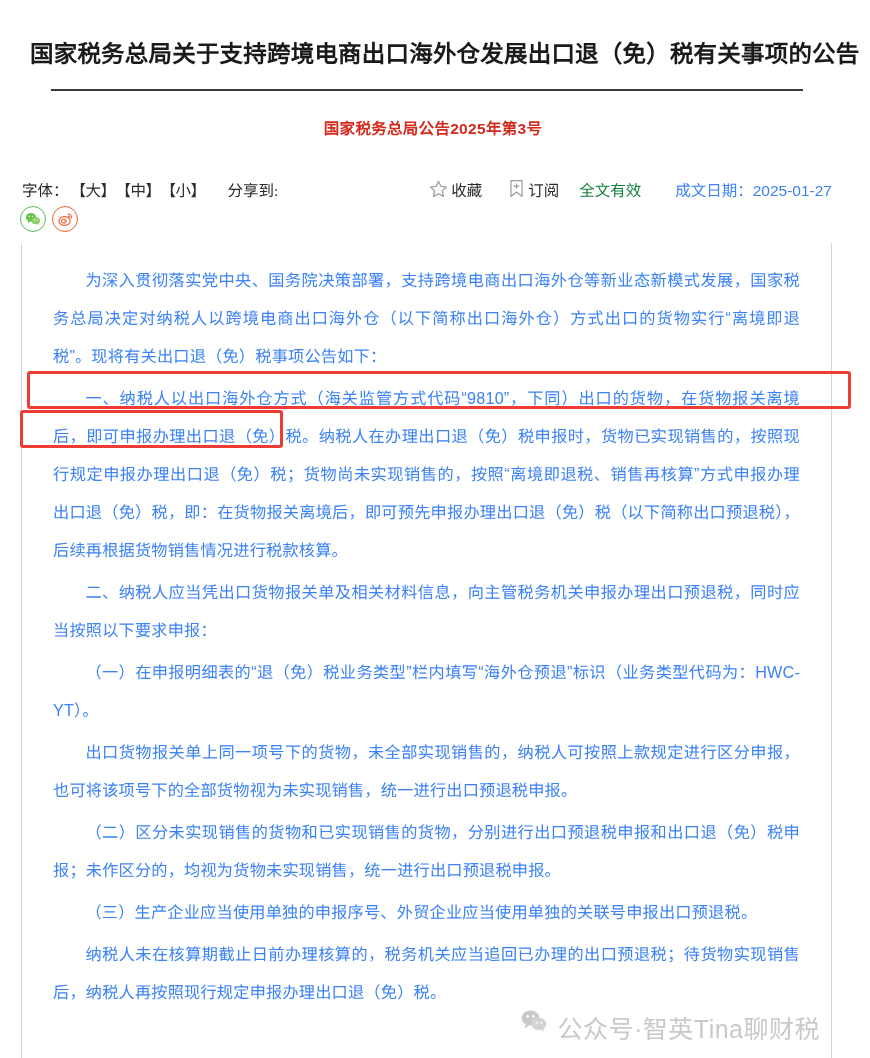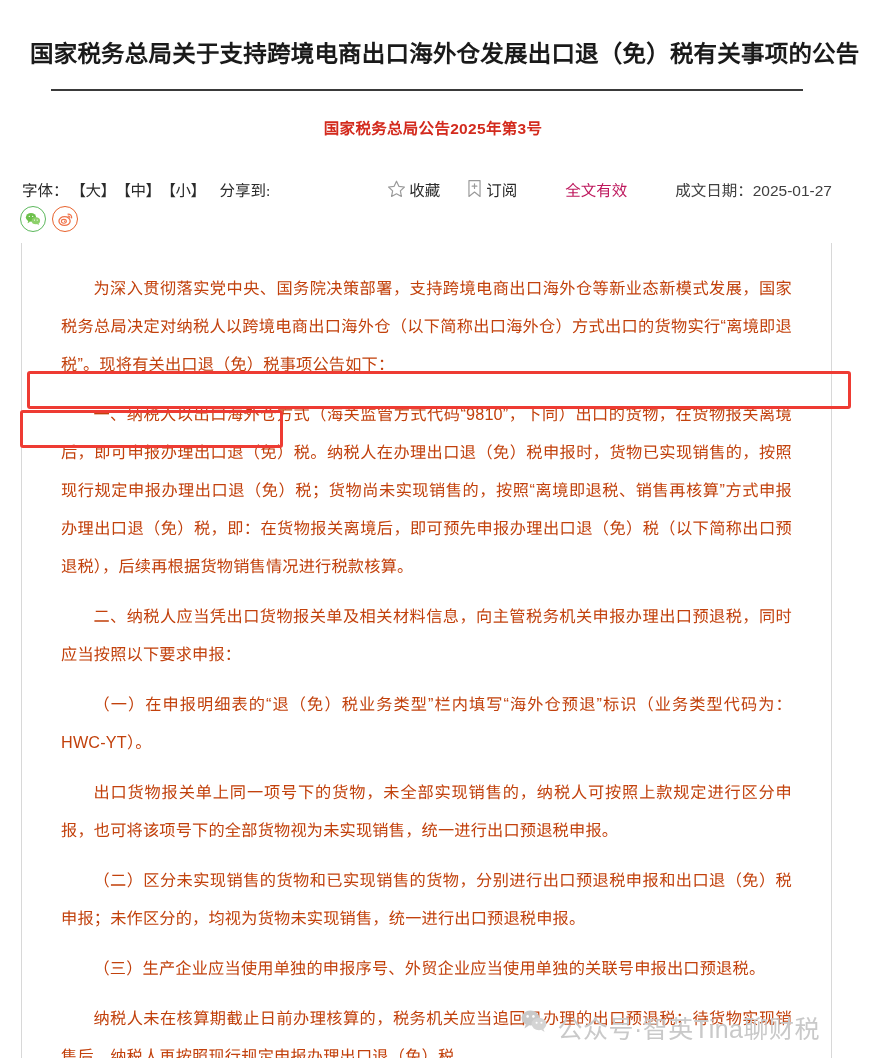--- a/index.html
+++ b/index.html
@@ -68,46 +68,46 @@
   .tb-left {
     display: flex;
     align-items: center;
   }
   .tb-label { margin-right: 2px; }
   .fontsize-btn {
     cursor: pointer;
     letter-spacing: -0.5px;
   }
   .share-to {
-    margin-left: 14px;
+    margin-left: 22px;
     font-family: Liberation Serif, serif;
   }
   .tb-right {
     margin-left: auto;
     display: flex;
     align-items: center;
     gap: 0;
     justify-content: center;
   }
   .tb-item {
     display: flex;
     align-items: center;
     cursor: pointer;
     margin-left: 26px;
   }
   .tb-item .tb-text { margin-left: 3px; }
   .link-blue {
-    color: #be185d;
-    margin-left: 48px;
+    color: #15803d;
+    margin-left: 20px;
     cursor: pointer;
     font-family: Liberation Serif, serif;
   }
   .doc-date {
-    margin-left: 48px;
-    color: #404040;
+    margin-left: 34px;
+    color: #3b82f6;
   }
   .icon-svg { display: block; }
 
   
   .share-row {
     display: flex;
     align-items: center;
     padding: 9px 0 0 20px;
     gap: 6px;
     height: 30px;
@@ -137,22 +137,22 @@
     border-left: 1px solid #d8d8d8;
     border-right: 1px solid #d8d8d8;
     box-sizing: border-box;
   }
   .content-body {
     padding: 14px 27px 0 27px;
   }
   .para {
     font-size: 16.2px;
     line-height: 38px;
-    color: #c2410c;
-    margin: 12px;
+    color: #3b82f6;
+    margin: 4px;
     text-align: justify;
     text-indent: 2em;
     letter-spacing: 0.2px;
     font-family: "Liberation Sans", "DejaVu Sans", sans-serif;
   }
 
   
   .redbox {
     position: absolute;
     border: 3px solid #ee3b33;

